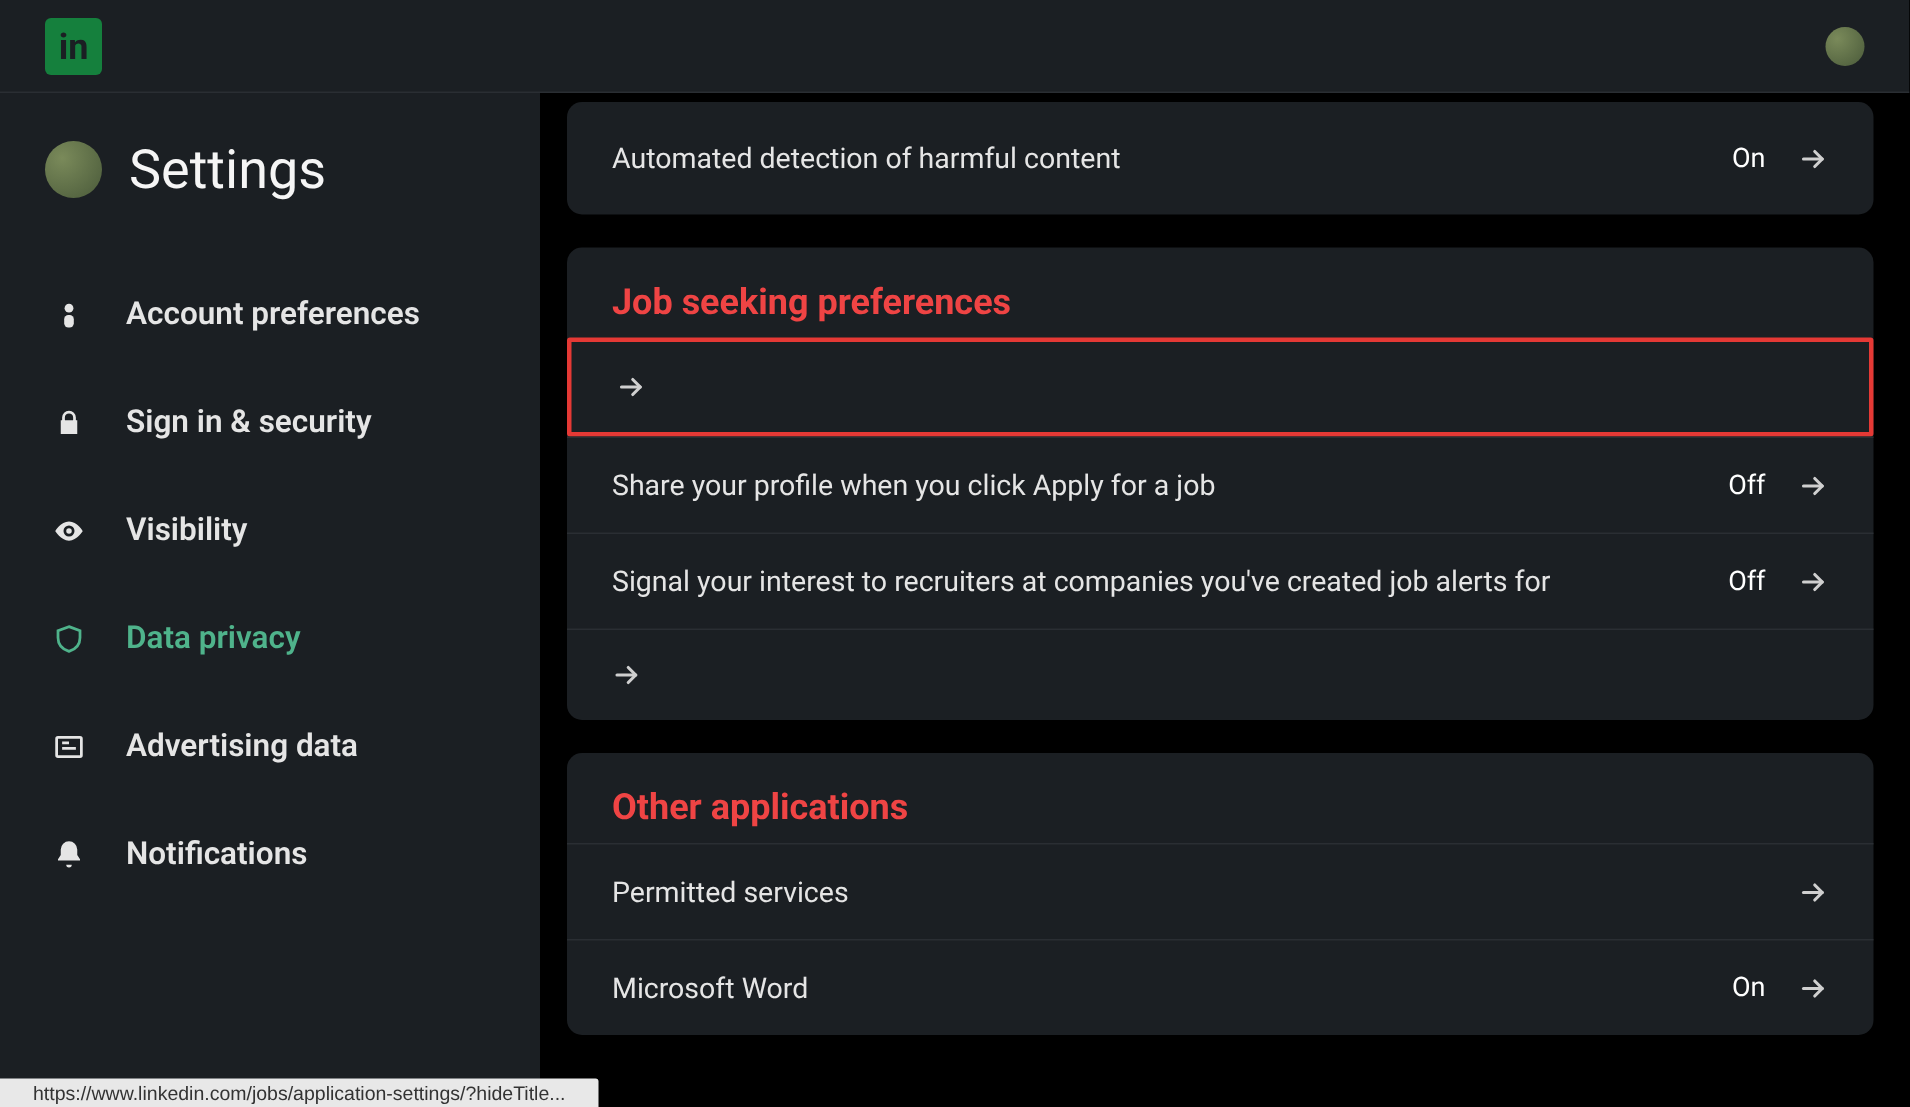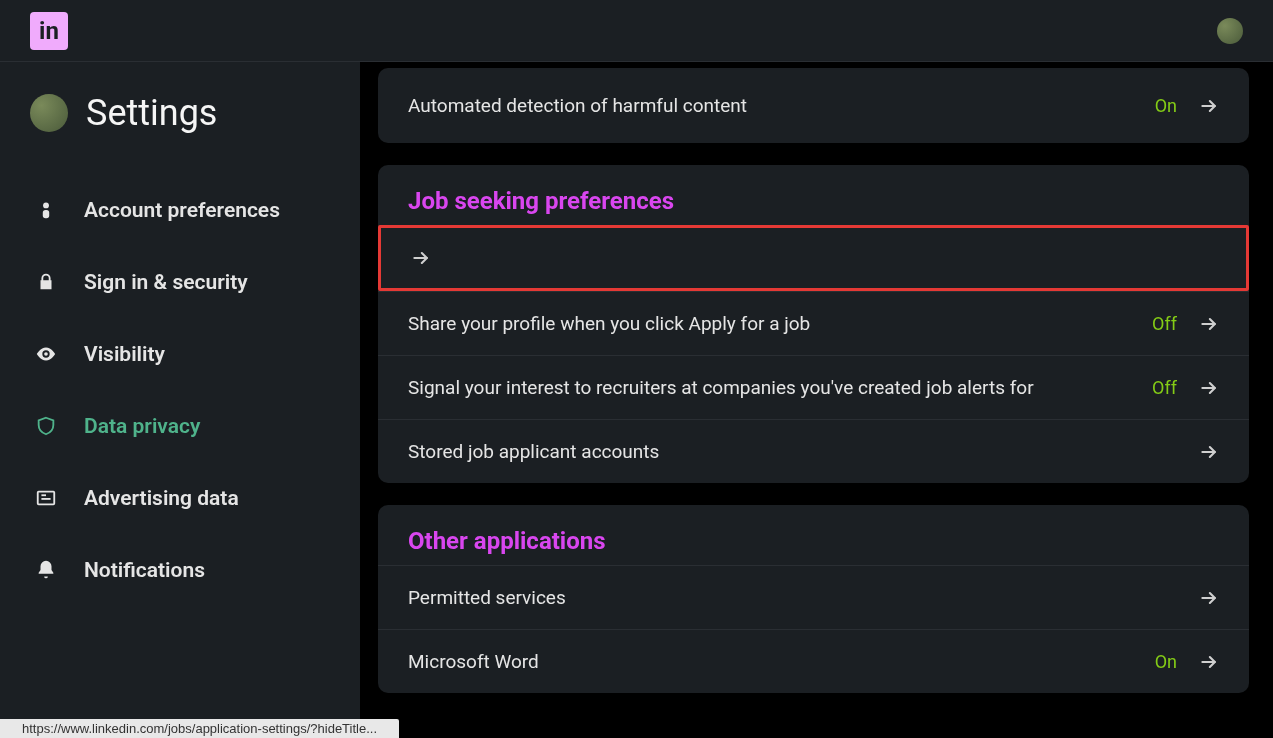--- a/index.html
+++ b/index.html
@@ -17,21 +17,21 @@
   background: #1b1f23;
   display: flex;
   align-items: center;
   justify-content: space-between;
   padding: 0 30px 0 30px;
   border-bottom: 1px solid #2a2e33;
 }
 .logo {
   width: 38px;
   height: 38px;
-  background: #f0abfc;
+  background: #15803d;
   border-radius: 4px;
   display: flex;
   align-items: center;
   justify-content: center;
   color: #1b1f23;
   font-weight: 700;
   font-size: 24px;
 }
 .avatar-top {
   width: 26px;
@@ -93,41 +93,41 @@
 }
 .section {
   background: #1b1f23;
   border-radius: 10px;
   margin-top: 22px;
 }
 .section-header {
   padding: 22px 30px 10px;
   font-size: 24px;
   font-weight: 700;
-  color: #d946ef;
+  color: #ef4444;
   border-radius: 20px;
 }
 .row {
   display: flex;
   align-items: center;
   justify-content: space-between;
   padding: 20px 30px;
   border-top: 1px solid #2a2e33;
   cursor: pointer;
   position: relative;
 }
 .section .row:first-of-type { border-top: none; }
 .row-label {
   font-size: 19px;
   color: #e5e5e5;
 }
 .row-right { display: flex; align-items: center; gap: 22px; }
 .row-status {
   font-size: 18px;
-  color: #84cc16;
+  color: #ffffff;
 }
 .arrow {
   color: #cfcfcf;
 }
 .arrow svg { width: 20px; height: 20px; display:block; }
 .section.first-partial { margin-top: 6px; }
 .highlight-box {
   border: 3px solid #e53935;
   border-radius: 2px;
 }
@@ -270,21 +270,20 @@
           <span class="arrow">
             <svg viewBox="0 0 24 24" fill="none" stroke="currentColor" stroke-width="2.5" stroke-linecap="round" stroke-linejoin="round">
                 <line x1="4" y1="12" x2="19" y2="12"></line>
                 <polyline points="13 6 19 12 13 18"></polyline>
               </svg>
           </span>
         </div>
       </div>
 
       <div class="row">
-        <div class="row-label">Stored job applicant accounts</div>
         <div class="row-right">
           <span class="arrow">
             <svg viewBox="0 0 24 24" fill="none" stroke="currentColor" stroke-width="2.5" stroke-linecap="round" stroke-linejoin="round">
                 <line x1="4" y1="12" x2="19" y2="12"></line>
                 <polyline points="13 6 19 12 13 18"></polyline>
               </svg>
           </span>
         </div>
       </div>
     </div>

